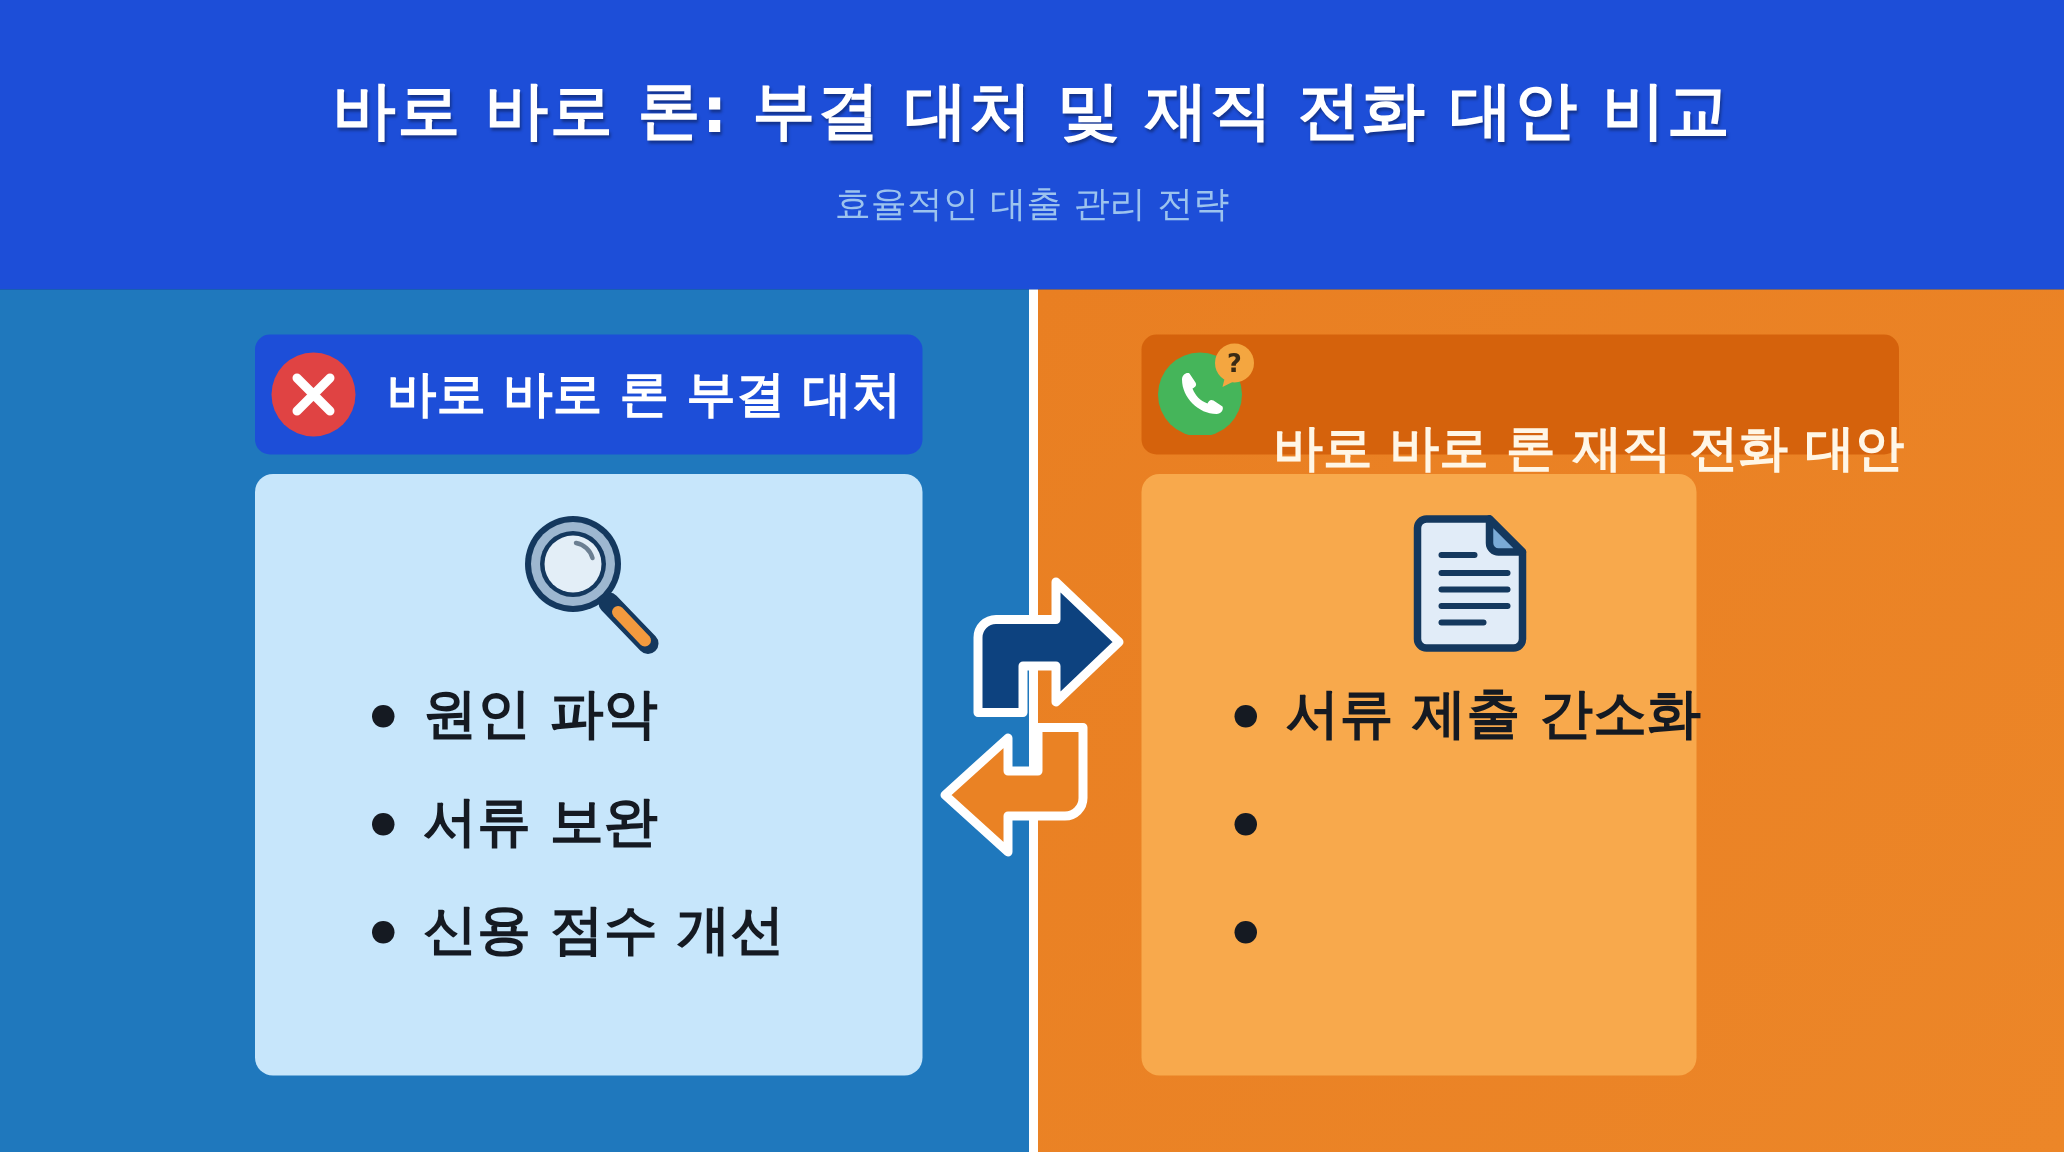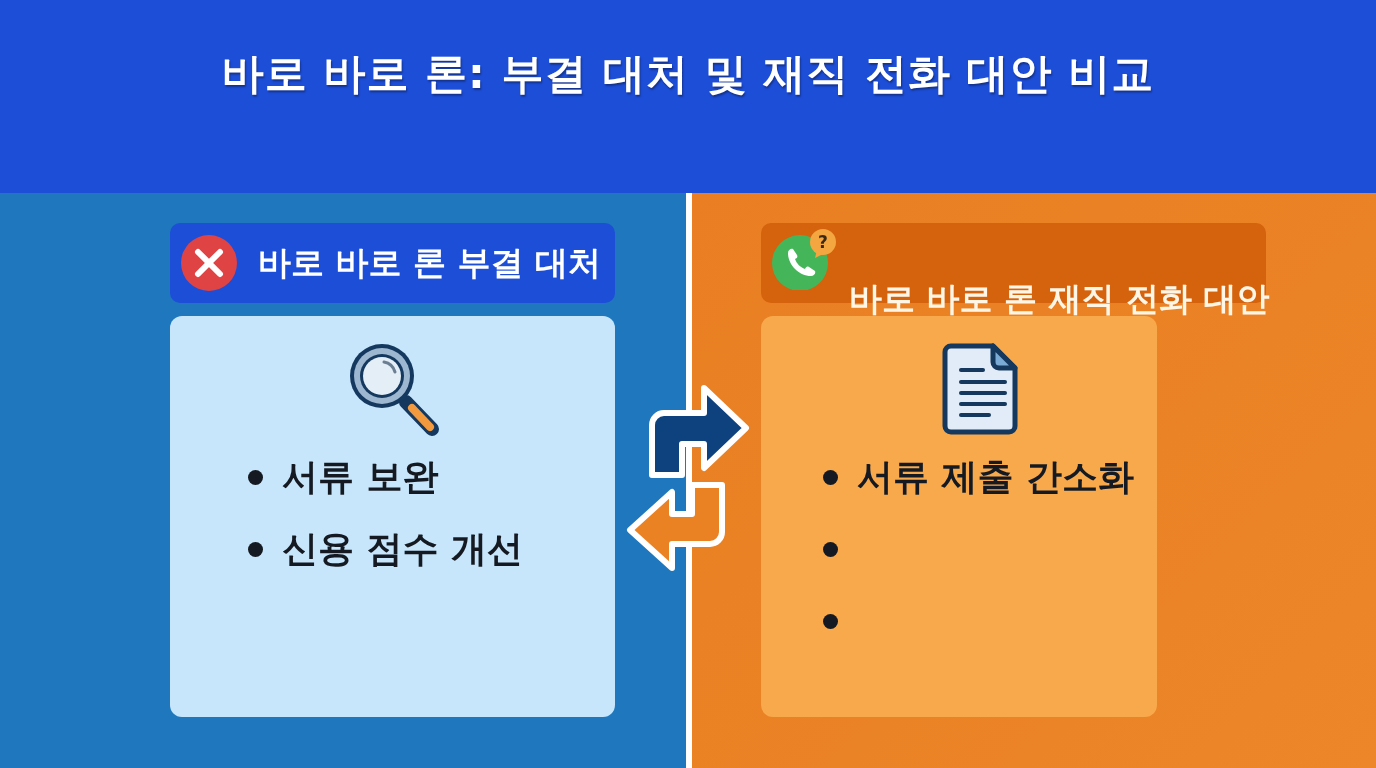--- a/index.html
+++ b/index.html
@@ -42,41 +42,42 @@
   .label-bar .badge { position: absolute; left: 10px; top: 11px; width: 58px; height: 58px; }
   .label-text {
     position: absolute; left: 88px; top: 0; height: 80px; line-height: 80px;
     color: #ffffff; font-size: 33px; font-weight: bold; white-space: nowrap;
   }
   .label-bar.right .label-text { color: #fff6e6; margin-top: 36px; }
   .card {
     position: absolute; top: 316px; height: 401px; border-radius: 12px;
   }
   .card.left { left: 170px; width: 445px; background: #c7e6fb; }
-  .card.right { left: 761px; width: 370px; background: #f8a94c; padding-left: 26px; }
+  .card.right { left: 761px; width: 370px; background: #f8a94c; }
   .card .icon { position: absolute; top: 20px; width: 100px; height: 100px; }
   .card.left .icon { left: 172px; }
   .card.right .icon { left: 172px; }
   .bullets { position: absolute; list-style: none; margin: 0; padding: 0; }
   .card.left .bullets { left: 78px; top: 130px; }
   .card.right .bullets { left: 62px; top: 130px; }
   .bullets li {
     position: relative; height: 72px; line-height: 62px;
     font-size: 36px; font-weight: bold; color: #151a22; padding-left: 34px; white-space: nowrap;
   }
   .bullets li .dot {
     position: absolute; left: 0; top: 24px; width: 15px; height: 15px; border-radius: 50%; background: #151a22;
   }
   .swap { position: absolute; left: 624px; top: 380px; width: 130px; height: 195px; }
 </style>
 </head>
 <body>
 
 <div class="header">
   <div class="title">바로 바로 론: 부결 대처 및 재직 전화 대안 비교</div>
+  <div class="subtitle">효율적인 대출 관리 전략</div>
 </div>
 
 <div class="panel-left"></div>
 <div class="panel-right"></div>
 <div class="divider"></div>
 
 <div class="label-bar left">
   <span class="badge">
     <svg width="58" height="58" viewBox="0 0 58 58">
       <circle cx="29" cy="29" r="28" fill="#e04343"></circle>
@@ -105,20 +106,21 @@
       <line x1="64" y1="66" x2="90" y2="93" stroke="#14385e" stroke-width="14" stroke-linecap="round"></line>
       <line x1="70" y1="72" x2="88" y2="91" stroke="#f39a3e" stroke-width="8" stroke-linecap="round"></line>
       <circle cx="40" cy="40" r="32" fill="#14385e"></circle>
       <circle cx="40" cy="40" r="28" fill="#9db7d0"></circle>
       <circle cx="40" cy="40" r="22" fill="#14385e"></circle>
       <circle cx="40" cy="40" r="19" fill="#e3eef7"></circle>
       <path d="M42 26 A14 14 0 0 1 53 36" stroke="#6c7f92" stroke-width="3" fill="none" stroke-linecap="round"></path>
     </svg>
   </span>
   <ul class="bullets">
+    <li><span class="dot"></span><span>원인 파악</span></li>
     <li><span class="dot"></span><span>서류 보완</span></li>
     <li><span class="dot"></span><span>신용 점수 개선</span></li>
   </ul>
 </div>
 
 <div class="card right">
   <span class="icon">
     <svg width="100" height="100" viewBox="0 0 100 100">
       <path d="M18 10 h42 l22 22 v58 a6 6 0 0 1 -6 6 h-58 a6 6 0 0 1 -6 -6 v-74 a6 6 0 0 1 6 -6 z" fill="#e1ecf8" stroke="#14385e" stroke-width="5" stroke-linejoin="round"></path>
       <path d="M60 10 v16 a6 6 0 0 0 6 6 h16 z" fill="#7aaad6" stroke="#14385e" stroke-width="5" stroke-linejoin="round"></path>

